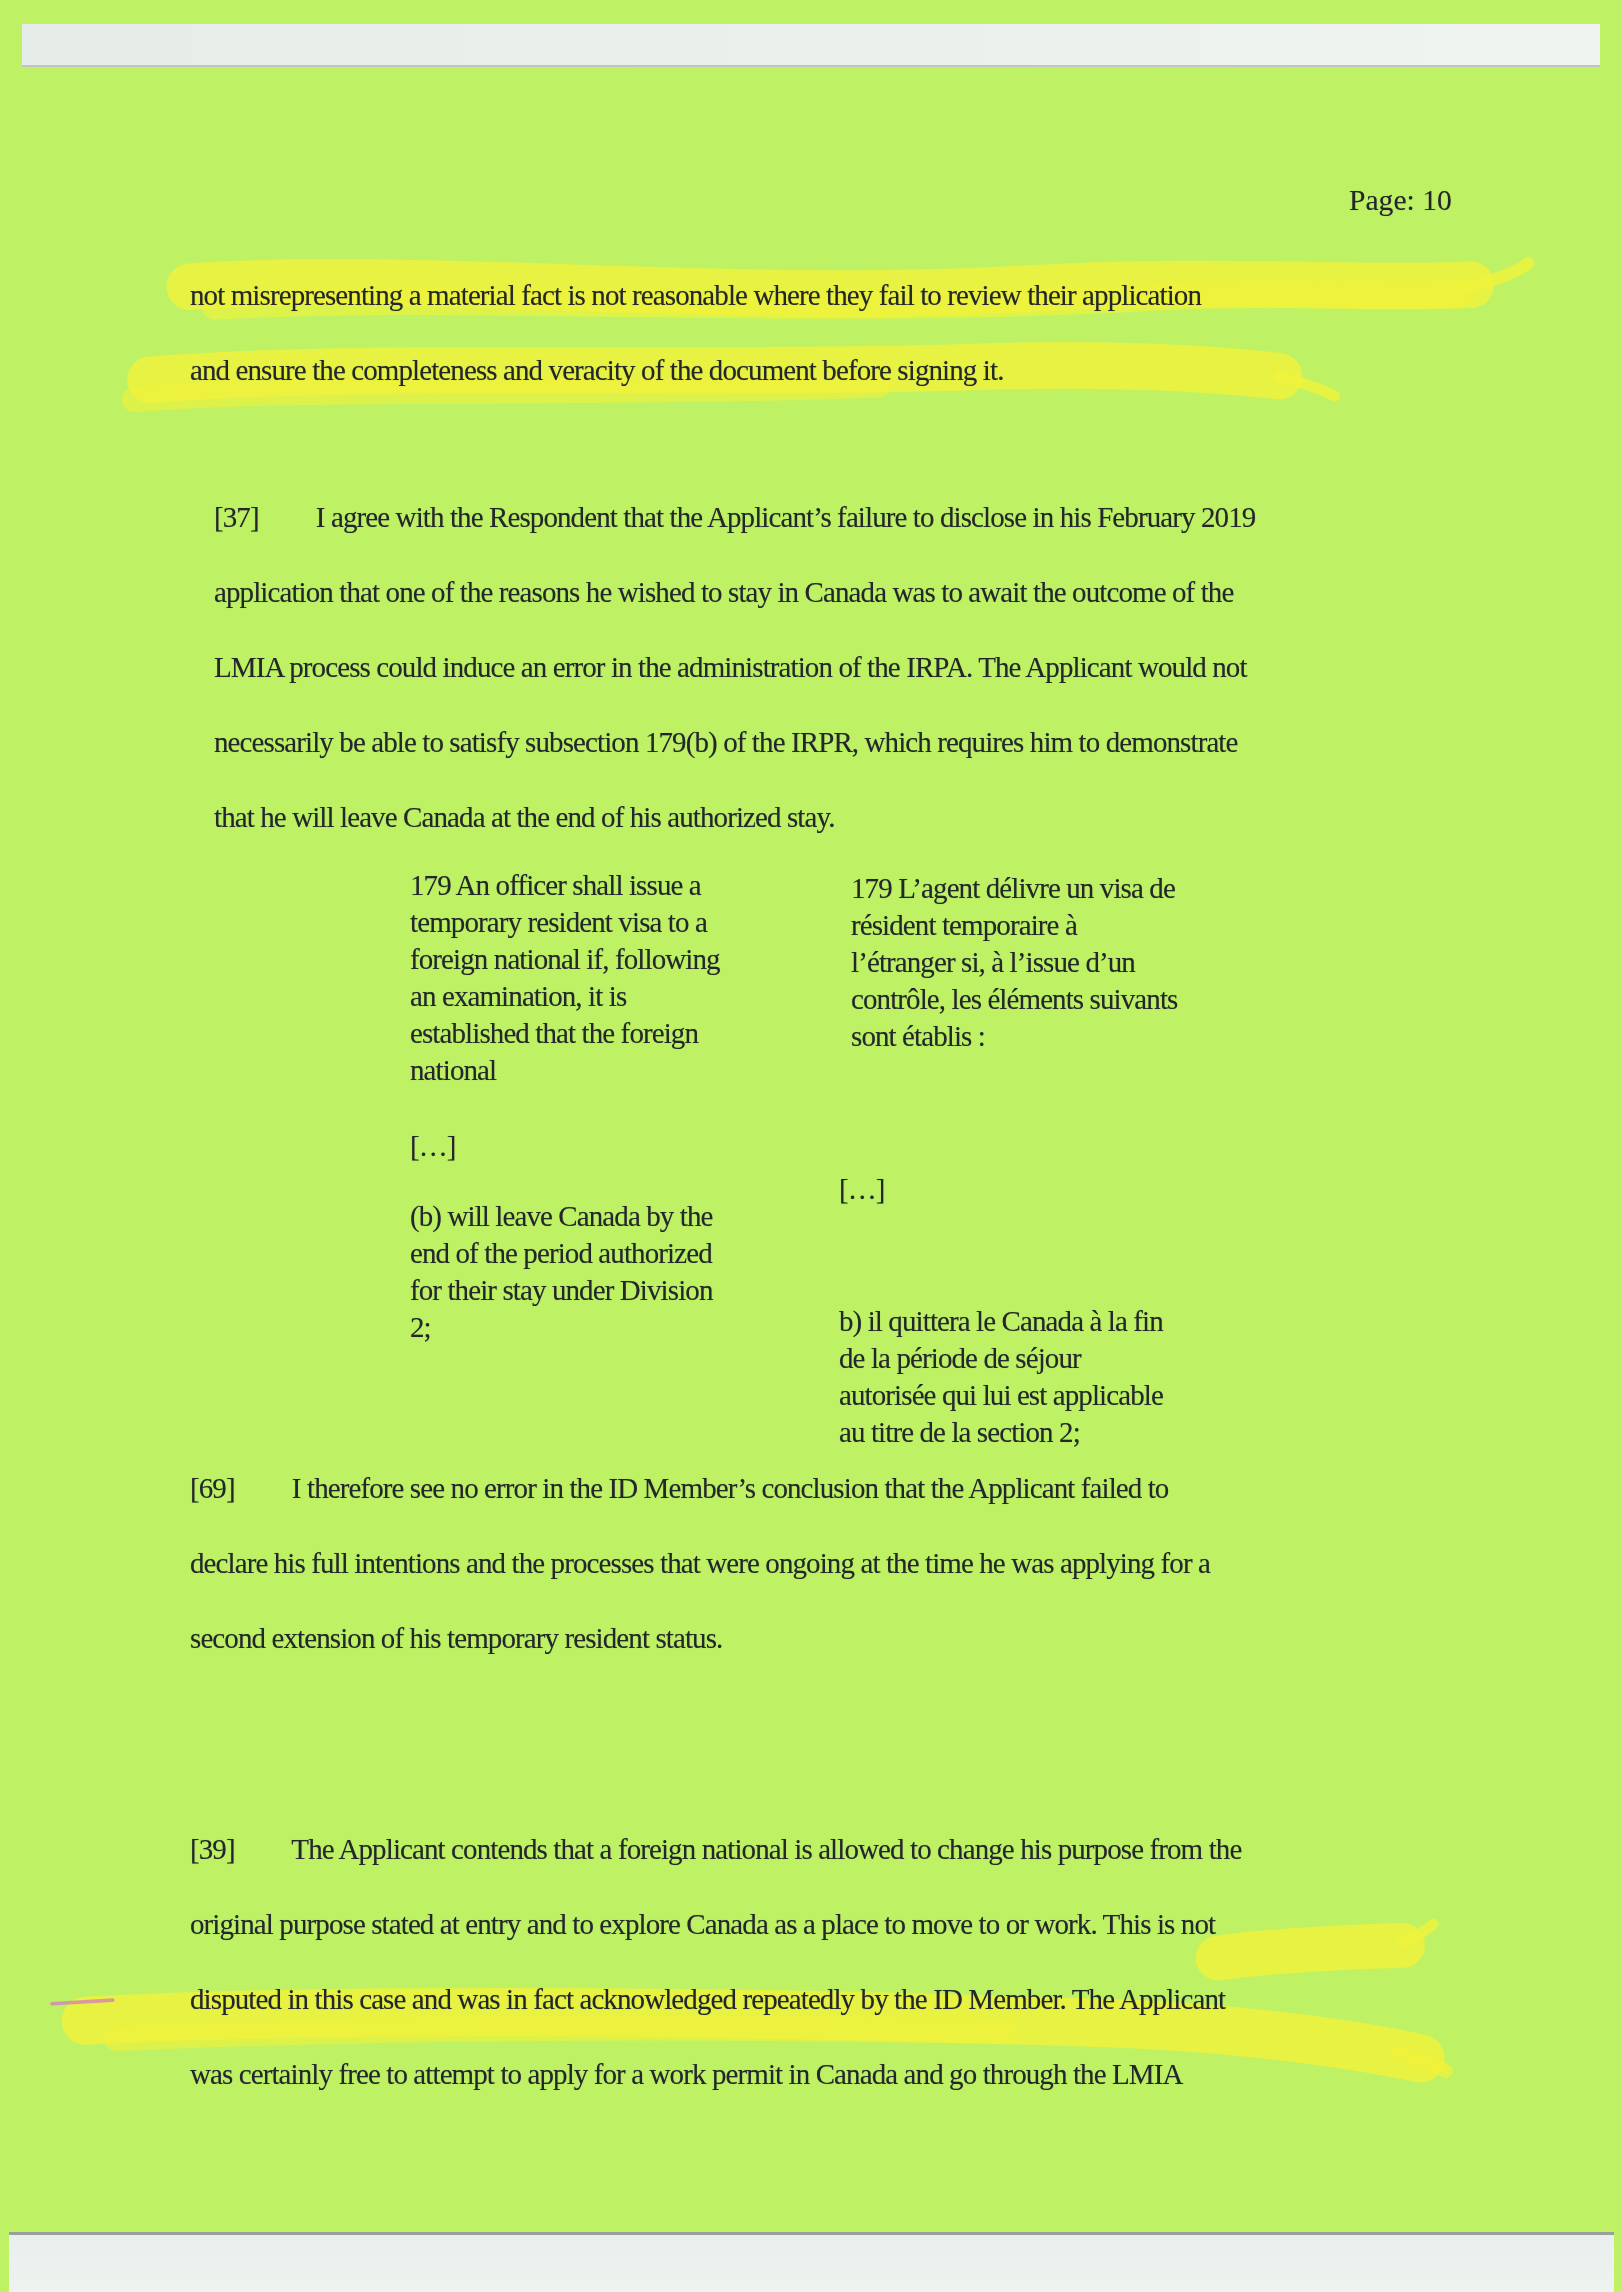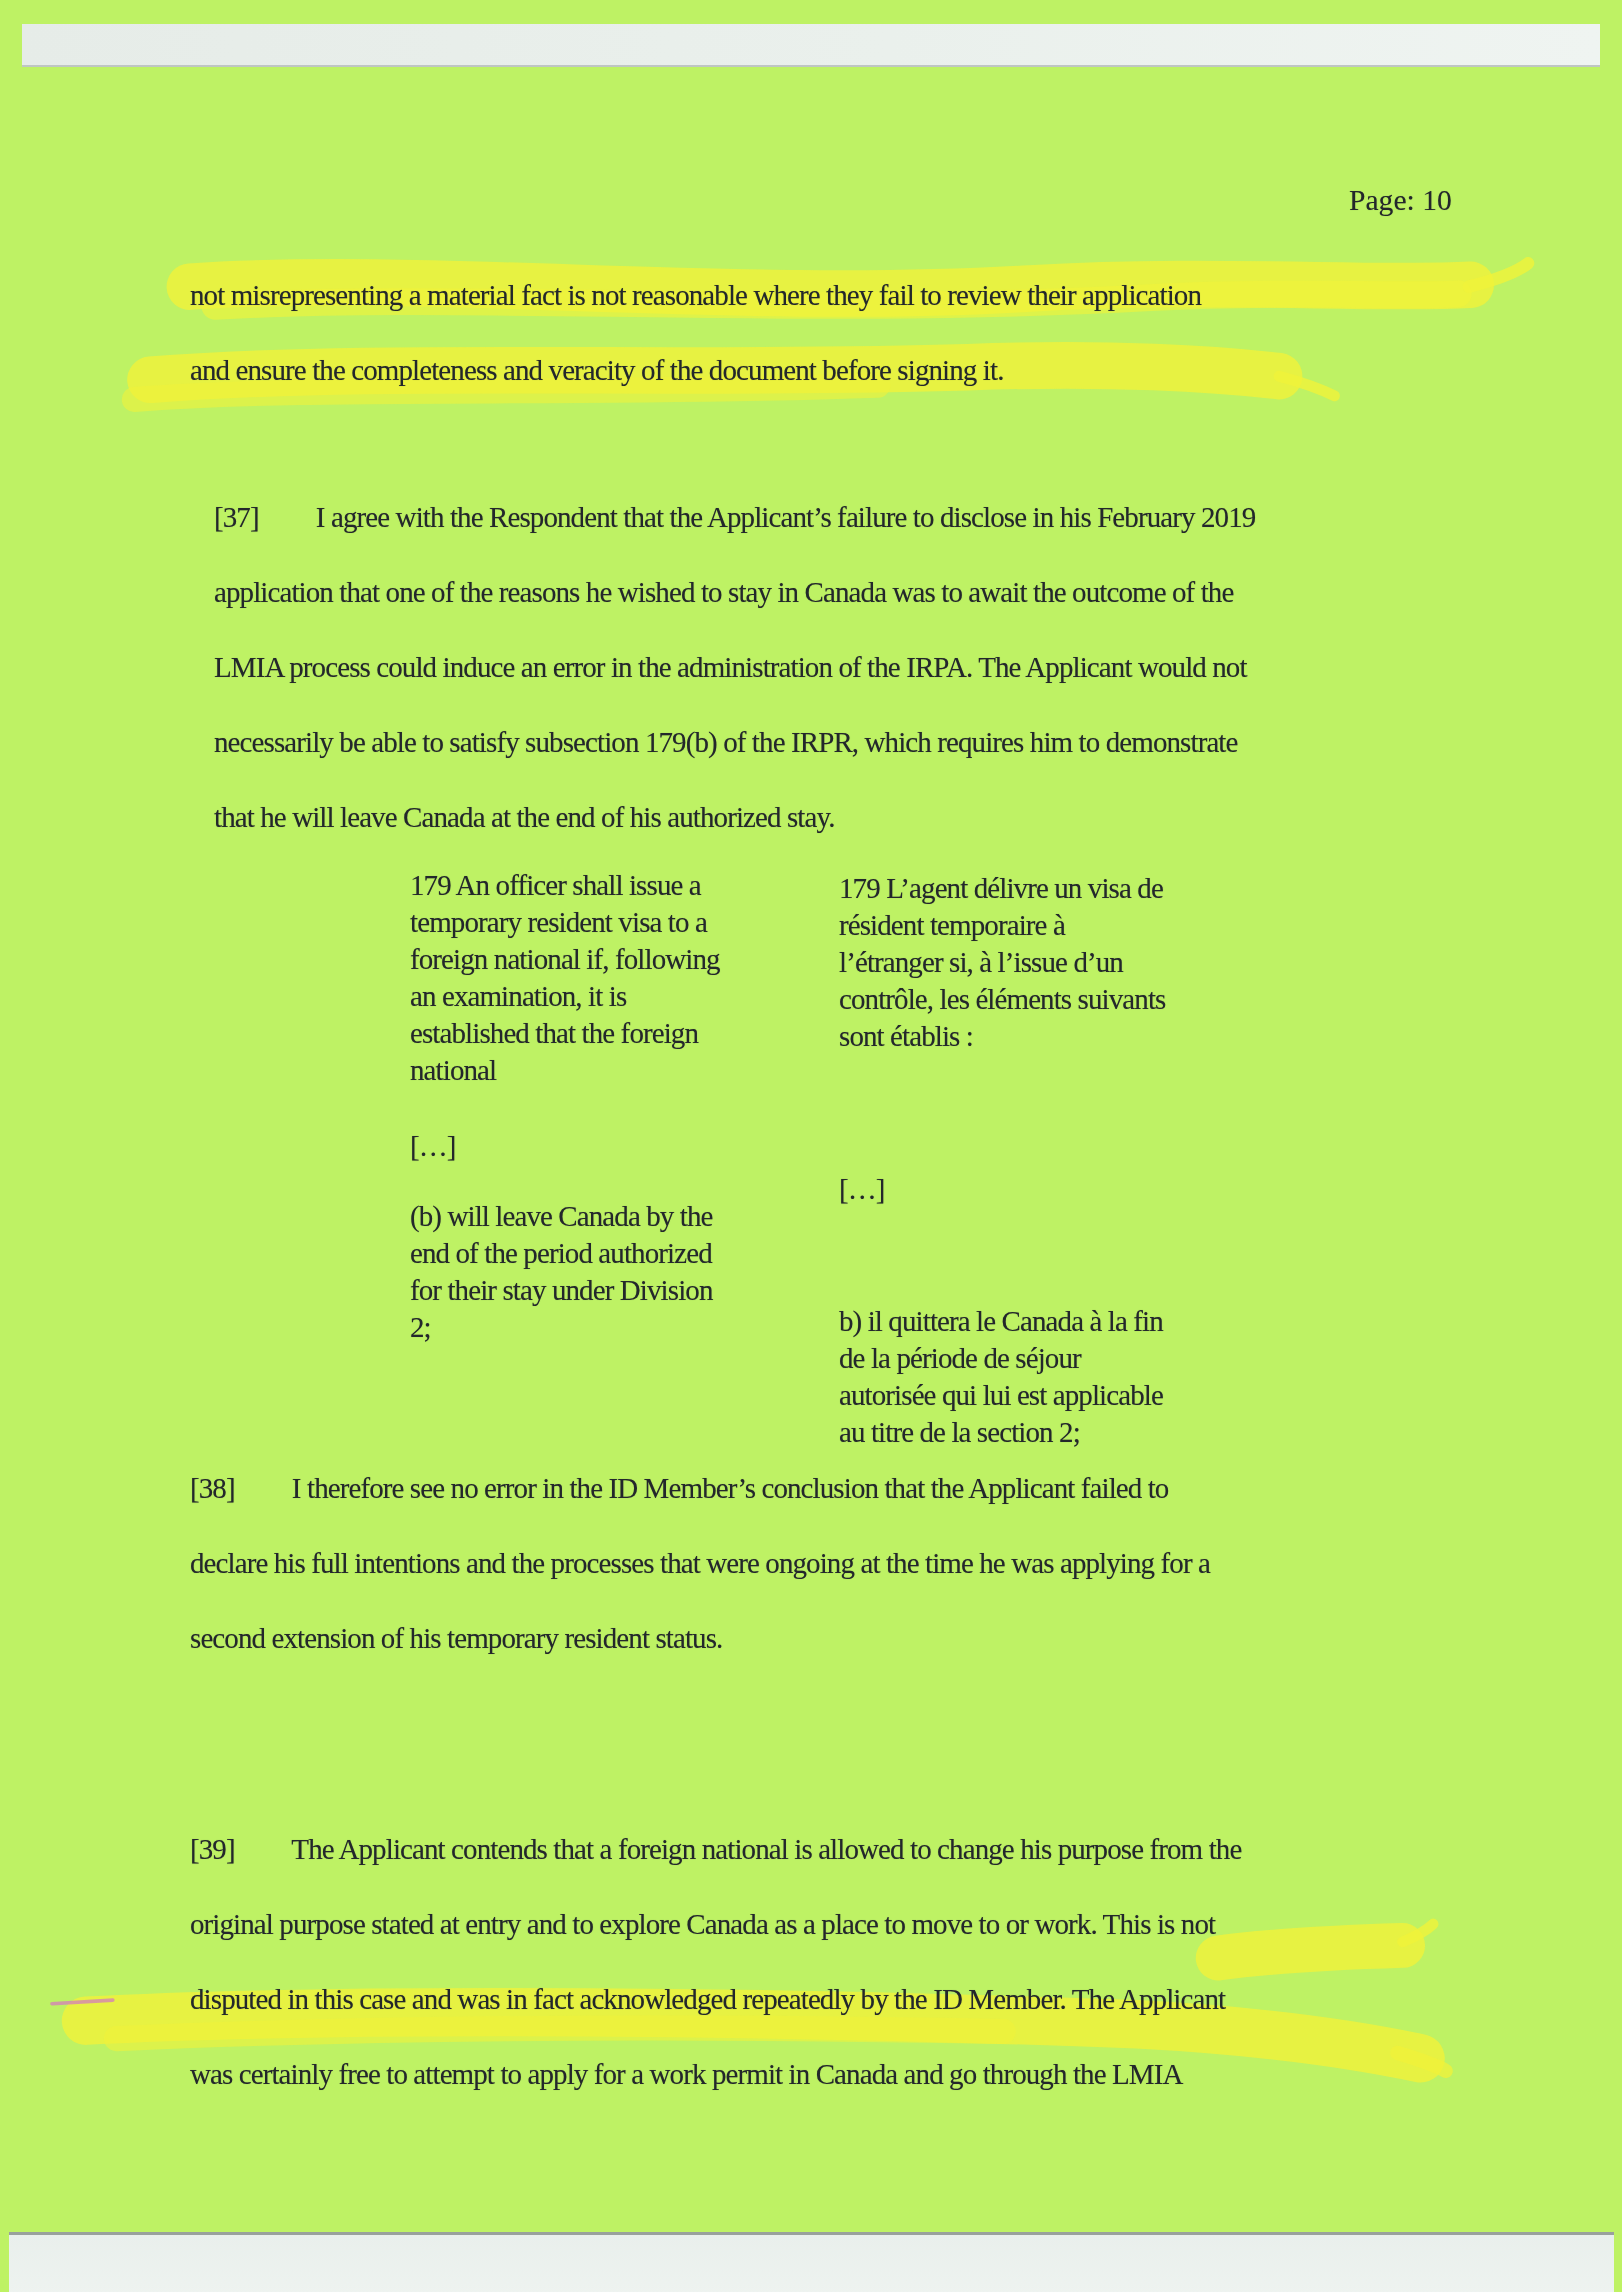--- a/index.html
+++ b/index.html
@@ -78,41 +78,41 @@
 necessarily be able to satisfy subsection 179(b) of the IRPR, which requires him to demonstrate
 that he will leave Canada at the end of his authorized stay.</div>
 
   <div class="txt quote q-en" style="top:867px;">179 An officer shall issue a
 temporary resident visa to a
 foreign national if, following
 an examination, it is
 established that the foreign
 national</div>
 
-  <div class="txt quote q-fr" style="top:870px;">179 L’agent délivre un visa de
+  <div class="txt quote q-fr" style="top:870px;margin-left:12px;">179 L’agent délivre un visa de
 résident temporaire à
 l’étranger si, à l’issue d’un
 contrôle, les éléments suivants
 sont établis :</div>
 
   <div class="txt quote q-en" style="top:1128px;">[…]</div>
 
   <div class="txt quote q-fr" style="top:1171px;">[…]</div>
 
   <div class="txt quote q-en" style="top:1198px;">(b) will leave Canada by the
 end of the period authorized
 for their stay under Division
 2;</div>
 
   <div class="txt quote q-fr" style="top:1303px;">b) il quittera le Canada à la fin
 de la période de séjour
 autorisée qui lui est applicable
 au titre de la section 2;</div>
 
-  <div class="txt body-par" style="top:1451px;">[38]         I therefore see no error in the ID Member’s conclusion that the Applicant failed to
+  <div class="txt body-par" style="top:1451px;">[69]         I therefore see no error in the ID Member’s conclusion that the Applicant failed to
 declare his full intentions and the processes that were ongoing at the time he was applying for a
 second extension of his temporary resident status.</div>
 
   <div class="txt body-par" style="top:1812px;">[39]         The Applicant contends that a foreign national is allowed to change his purpose from the
 original purpose stated at entry and to explore Canada as a place to move to or work. This is not
 disputed in this case and was in fact acknowledged repeatedly by the ID Member. The Applicant
 was certainly free to attempt to apply for a work permit in Canada and go through the LMIA</div>
 
 </div>
 

